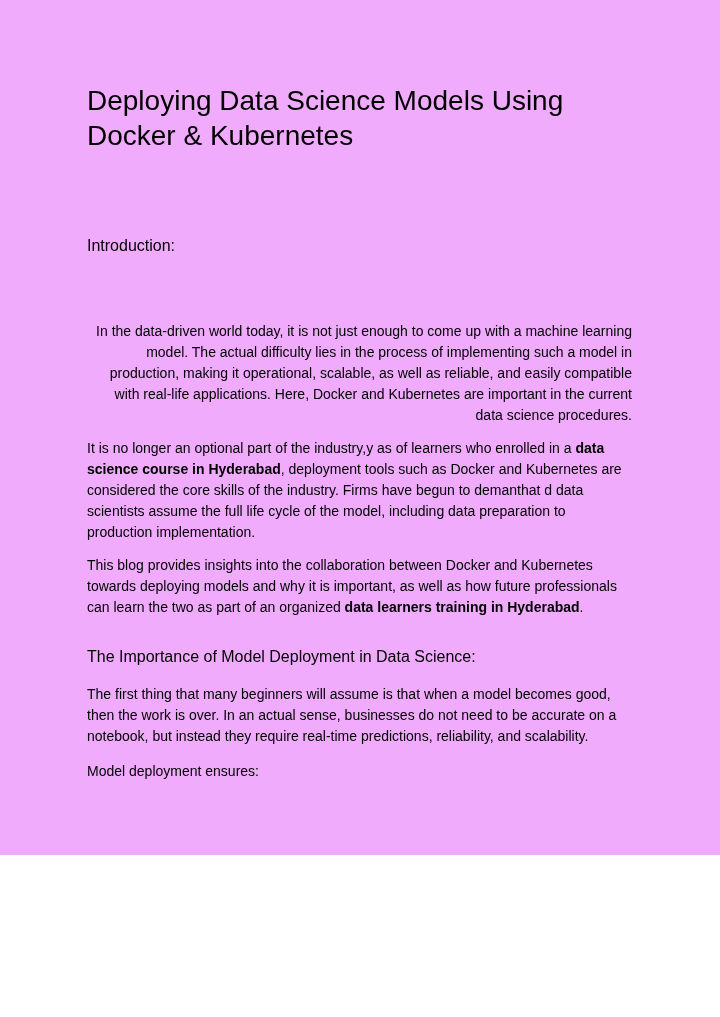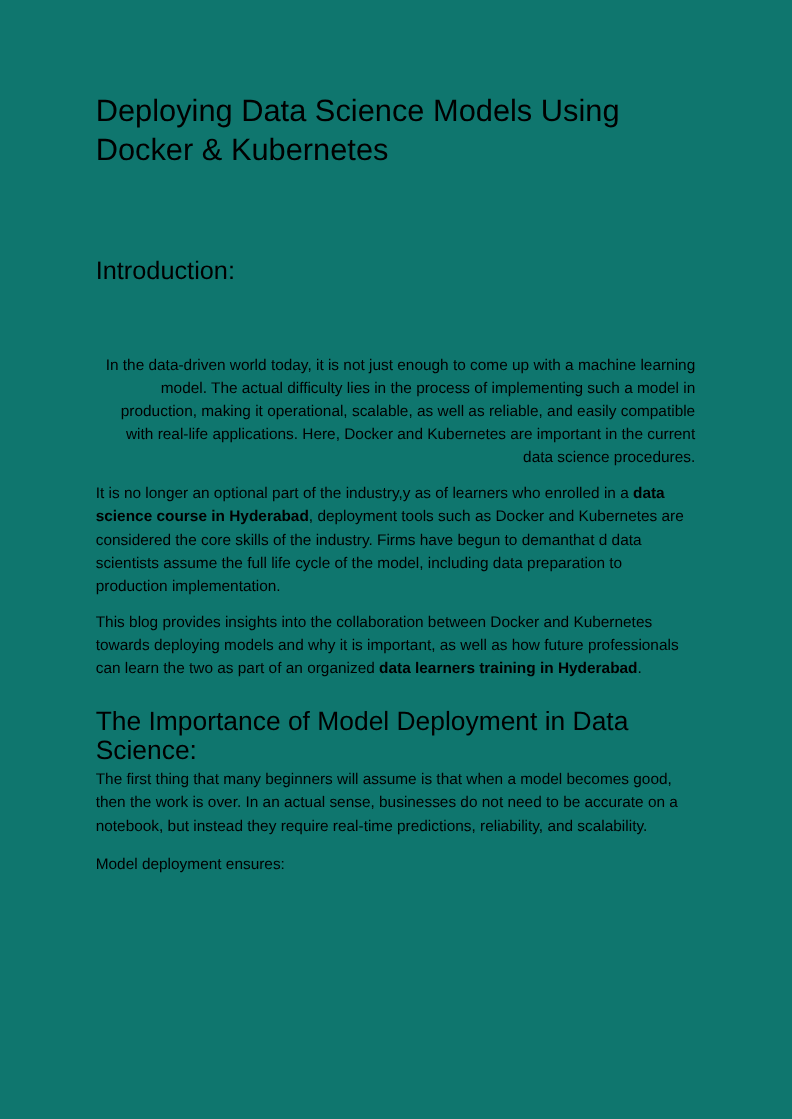--- a/index.html
+++ b/index.html
@@ -11,49 +11,49 @@
     width: 720px;
     height: 1017px;
     overflow: hidden;
     color: #000000;
     font-family: "Liberation Sans", sans-serif;
     -webkit-font-smoothing: antialiased;
   }
   .page {
     box-sizing: border-box;
     width: 720px;
-    height: 1017px;
+    height: 855px;
     padding: 83px 88px 0 87px;
-    background: #0f766e;
+    background: #f0abfc;
   }
   h1.doc-title {
     font-size: 28px;
     line-height: 35px;
     font-weight: 400;
     margin: 0;
   }
   h2.h-intro {
-    font-size: 23px;
+    font-size: 16px;
     line-height: 30px;
     font-weight: 400;
     margin: 78px 0 0 0;
   }
   h2.h-importance {
-    font-size: 24px;
+    font-size: 16px;
     line-height: 26px;
     font-weight: 400;
     margin: 26px 0 0 0;
   }
   p.body-para {
     font-size: 14px;
     line-height: 21px;
     margin: 12px 0 0 0;
   }
   p.first-para { margin-top: 60px; text-align: right; }
-  p.after-heading { margin-top: 2px; }
+  p.after-heading { margin-top: 14px; }
   p.standalone-line { margin-top: 14px; }
   p.closing-para { margin-top: 14px; }
   strong { font-weight: 700; }
   ul.bullet-list {
     margin: 8px 0 0 0;
     padding: 0 0 0 45px;
     list-style: disc outside;
     font-size: 14px;
     line-height: 19px;
   }

